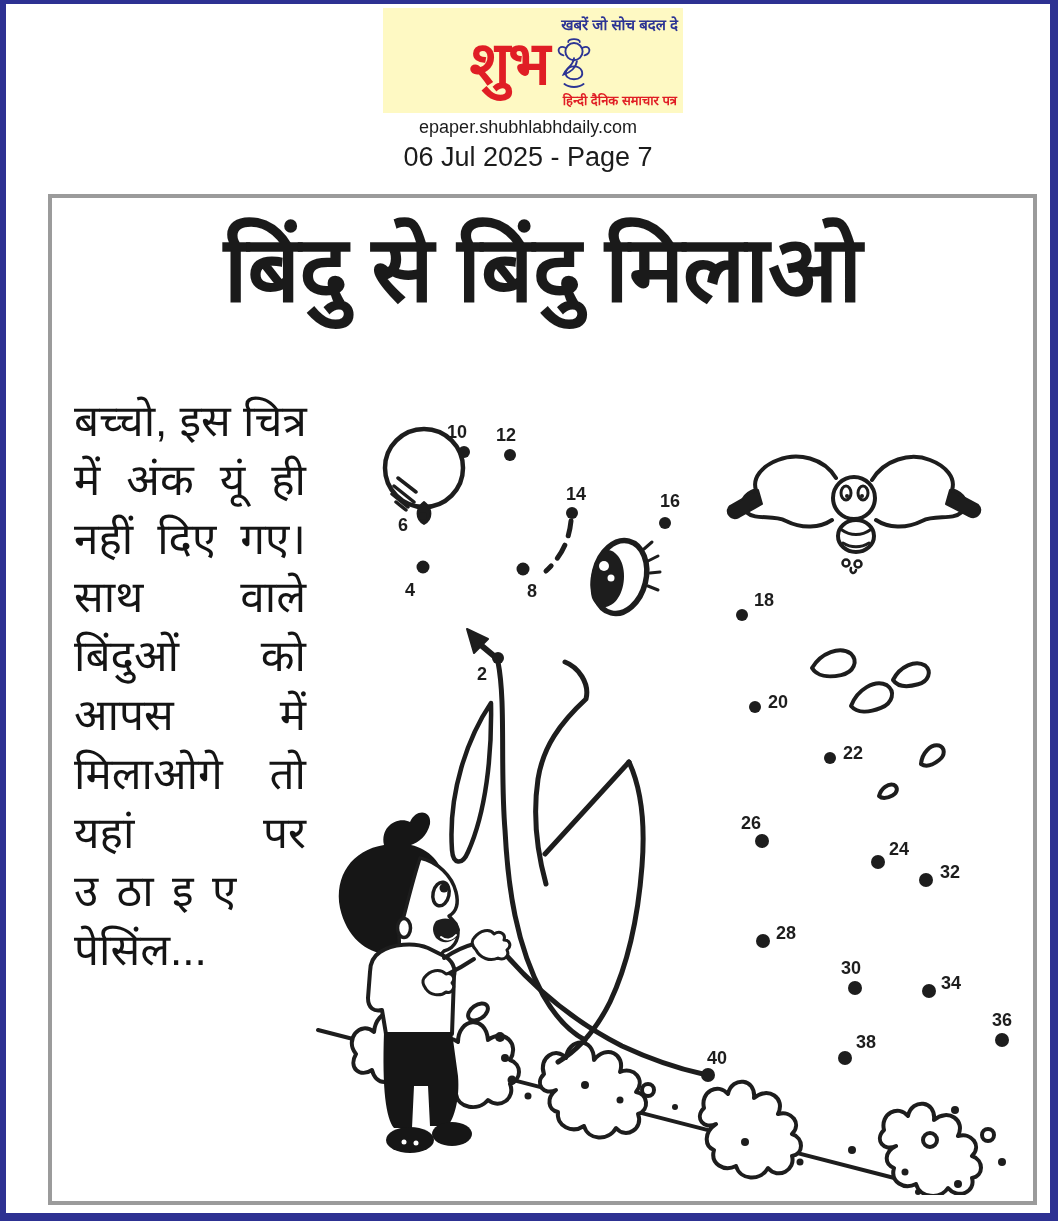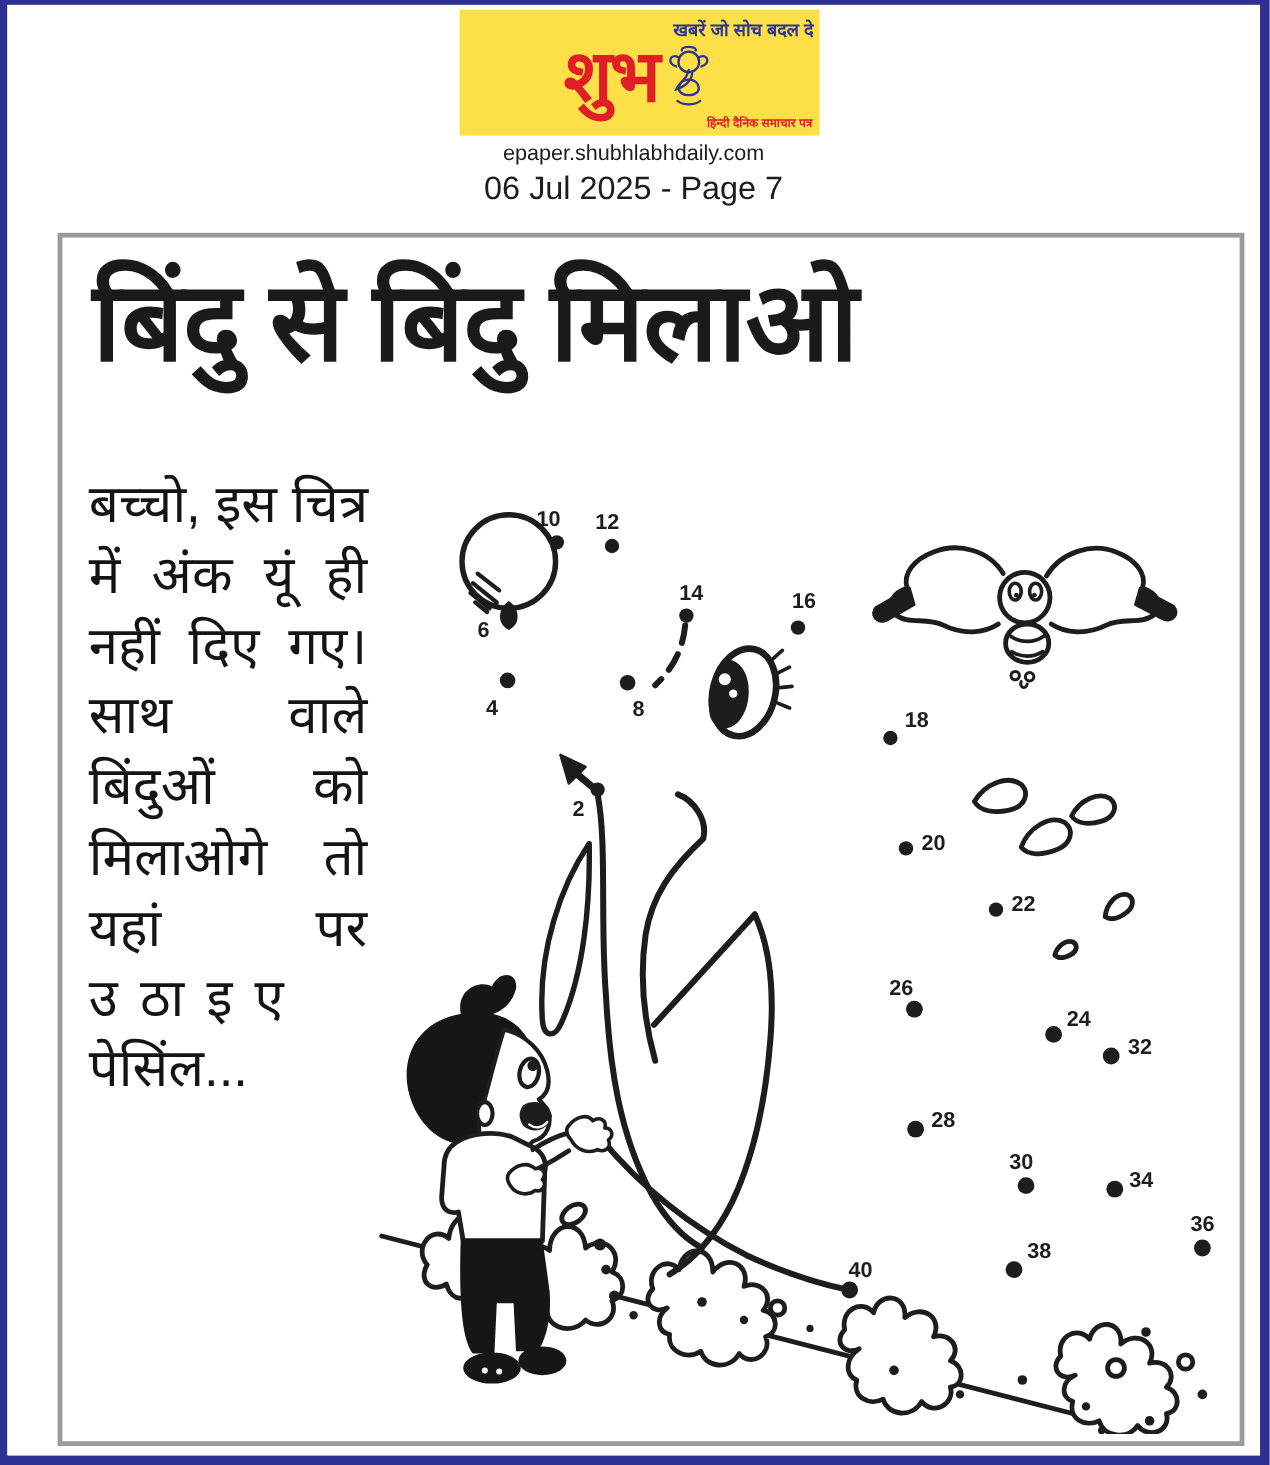--- a/index.html
+++ b/index.html
@@ -7,37 +7,37 @@
     width:1058px;height:1221px;
     background:#2d3192;
     font-family:"Liberation Sans","DejaVu Sans",sans-serif;
     position:relative;overflow:hidden;
   }
   .paper{
     position:absolute;left:6px;top:4px;right:8px;bottom:8px;
     background:#ffffff;
   }
   
-  .masthead{position:absolute;left:377px;top:4px;width:300px;height:105px;background:#fde047;}
+  .masthead{position:absolute;left:377px;top:4px;width:300px;height:105px;background:#fef9c3;}
   .tagline{position:absolute;top:6px;right:5px;font-size:15px;font-weight:bold;color:#2c3494;white-space:nowrap;}
   .brand-row{position:absolute;left:0;top:24px;width:100%;height:64px;display:flex;align-items:center;justify-content:center;gap:4px;}
   .brand-word{font-size:60px;line-height:60px;font-weight:700;color:#e01e25;letter-spacing:-2px;white-space:nowrap;}
   .ganesh{width:44px;height:56px;flex:0 0 auto;}
-  .subtitle{position:absolute;bottom:4px;right:6px;font-size:10px;font-weight:bold;color:#e01e25;white-space:nowrap;}
+  .subtitle{position:absolute;bottom:4px;right:6px;font-size:13px;font-weight:bold;color:#e01e25;white-space:nowrap;}
   
   .site-url{position:absolute;left:0;top:113px;width:100%;text-align:center;font-size:18px;color:#1c1c1c;}
   .page-date{position:absolute;left:0;top:138px;width:100%;text-align:center;font-size:27px;color:#1c1c1c;}
   
   .content-box{
     position:absolute;left:42px;top:190px;width:981px;height:1003px;
     border:4px solid #9b9b9b;background:#fff;overflow:hidden;
   }
   .puzzle-title{
-    position:absolute;left:0;top:14px;width:100%;text-align:left;
-    font-size:92px;line-height:1.25;font-weight:800;color:#1a1a1a;letter-spacing:-1px;margin-left:25px;
+    position:absolute;left:0;top:14px;width:100%;text-align:center;
+    font-size:92px;line-height:1.25;font-weight:800;color:#1a1a1a;letter-spacing:-1px;
   }
   .article{
     position:absolute;left:22px;top:194px;width:232px;color:#141414;
   }
   .article .line{
     font-size:44px;line-height:58.8px;height:58.8px;
     text-align:justify;text-align-last:justify;white-space:nowrap;
   }
   .article .line.spread{letter-spacing:.42em;text-align-last:left;}
   .puzzle-svg{position:absolute;left:248px;top:182px;}
@@ -70,20 +70,21 @@
 
   <div class="content-box">
     <div class="puzzle-title">बिंदु से बिंदु मिलाओ</div>
 
     <div class="article" id="article-body">
         <div class="line">बच्चो, इस चित्र</div>
         <div class="line">में अंक यूं ही</div>
         <div class="line">नहीं दिए गए।</div>
         <div class="line">साथ वाले</div>
         <div class="line">बिंदुओं को</div>
+        <div class="line">आपस में</div>
         <div class="line">मिलाओगे तो</div>
         <div class="line">यहां पर</div>
         <div class="line spread">उठाइए</div>
         <div class="line">पेसिंल...</div>
       </div>
 
     <svg class="puzzle-svg" width="730" height="815" viewBox="300 380 730 815" fill="none" stroke="#1d1d1d" stroke-linecap="round" stroke-linejoin="round">
 
       <path d="M318,1030 L906,1181" stroke-width="4"></path>
 

